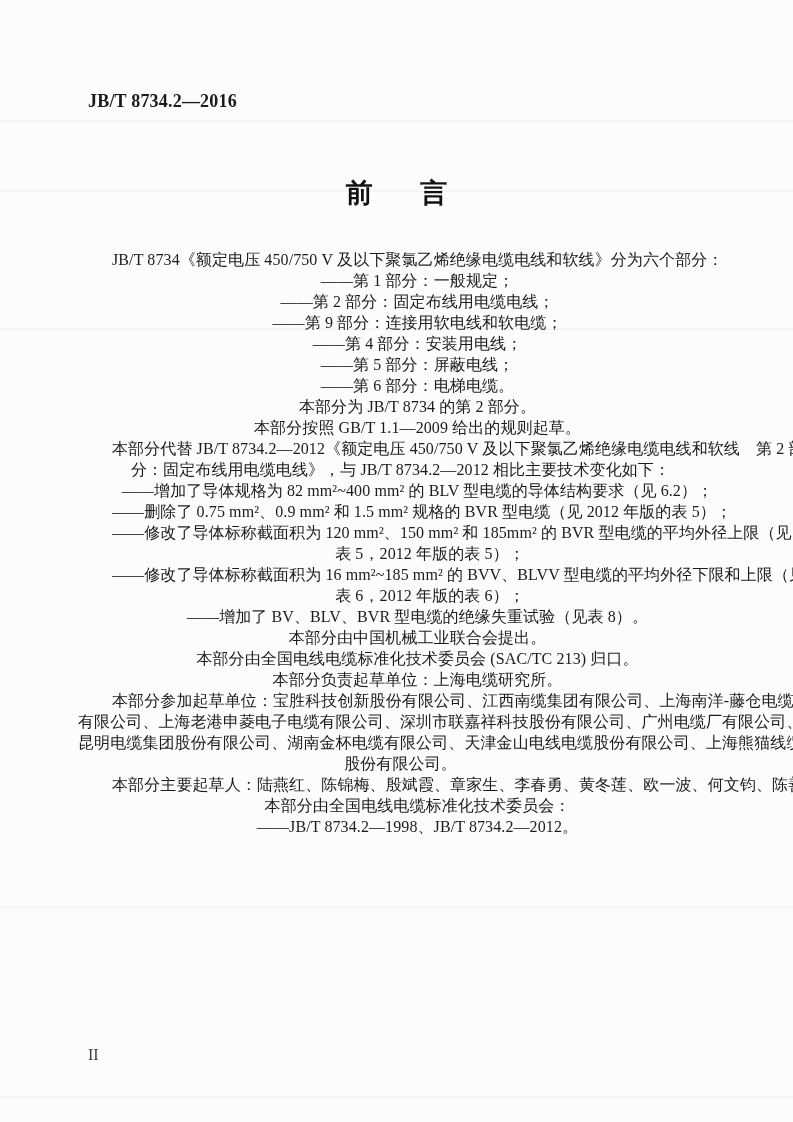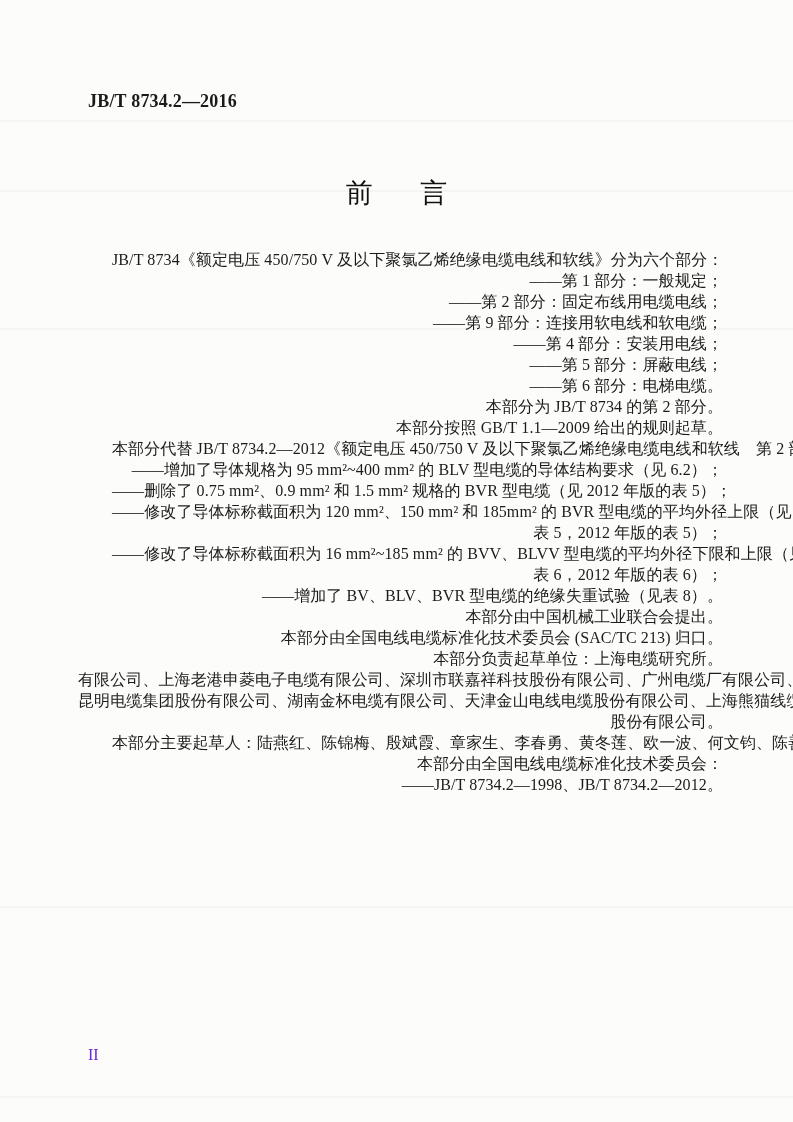--- a/index.html
+++ b/index.html
@@ -36,49 +36,49 @@
     white-space: nowrap;
   }
   .doc-title {
     position: absolute;
     top: 180px;
     left: 0;
     width: 100%;
     margin: 0;
     text-align: center;
     font-family: "Liberation Sans", "DejaVu Sans", sans-serif;
-    font-weight: normal;
+    font-weight: bold;
     font-size: 27px;
     line-height: 27px;
     color: #111;
   }
   .doc-title .tchar + .tchar {
     margin-left: 40px;
   }
   .body-block {
     position: absolute;
     left: 78px;
     top: 249px;
     width: 645px;
     font-size: 16px;
     line-height: 21px;
-    text-align: right;
+    text-align: center;
   }
   .ln {
     white-space: nowrap;
     letter-spacing: 0.1px;
   }
   .ln.in   { padding-left: 34px; }  
   .ln.hang { padding-left: 59px; }
   .page-number {
     position: absolute;
     left: 88px;
     top: 1046px;
     font-size: 16px;
-    color: #6d28d9;
+    color: #404040;
   }
 </style>
 </head>
 <body>
 
 <div class="page">
 
   <div class="scanline" style="top:120px"></div>
   <div class="scanline" style="top:190px"></div>
   <div class="scanline" style="top:328px"></div>
@@ -96,30 +96,32 @@
       <div class="ln in">JB/T 8734《额定电压 450/750 V 及以下聚氯乙烯绝缘电缆电线和软线》分为六个部分：</div>
       <div class="ln in">——第 1 部分：一般规定；</div>
       <div class="ln in">——第 2 部分：固定布线用电缆电线；</div>
       <div class="ln in">——第 9 部分：连接用软电线和软电缆；</div>
       <div class="ln in">——第 4 部分：安装用电线；</div>
       <div class="ln in">——第 5 部分：屏蔽电线；</div>
       <div class="ln in">——第 6 部分：电梯电缆。</div>
       <div class="ln in">本部分为 JB/T 8734 的第 2 部分。</div>
       <div class="ln in">本部分按照 GB/T 1.1—2009 给出的规则起草。</div>
       <div class="ln in">本部分代替 JB/T 8734.2—2012《额定电压 450/750 V 及以下聚氯乙烯绝缘电缆电线和软线　第 2 部</div>
-      <div class="ln in">——增加了导体规格为 95 mm²~400 mm² 的 BLV 型电缆的导体结构要求（见 6.2）；</div>
+      <div class="ln ">分：固定布线用电缆电线》，与 JB/T 8734.2—2012 相比主要技术变化如下：</div>
+      <div class="ln in">——增加了导体规格为 82 mm²~400 mm² 的 BLV 型电缆的导体结构要求（见 6.2）；</div>
       <div class="ln in">——删除了 0.75 mm²、0.9 mm² 和 1.5 mm² 规格的 BVR 型电缆（见 2012 年版的表 5）；</div>
       <div class="ln in">——修改了导体标称截面积为 120 mm²、150 mm² 和 185mm² 的 BVR 型电缆的平均外径上限（见</div>
       <div class="ln hang">表 5，2012 年版的表 5）；</div>
       <div class="ln in">——修改了导体标称截面积为 16 mm²~185 mm² 的 BVV、BLVV 型电缆的平均外径下限和上限（见</div>
       <div class="ln hang">表 6，2012 年版的表 6）；</div>
       <div class="ln in">——增加了 BV、BLV、BVR 型电缆的绝缘失重试验（见表 8）。</div>
       <div class="ln in">本部分由中国机械工业联合会提出。</div>
       <div class="ln in">本部分由全国电线电缆标准化技术委员会 (SAC/TC 213) 归口。</div>
       <div class="ln in">本部分负责起草单位：上海电缆研究所。</div>
+      <div class="ln in">本部分参加起草单位：宝胜科技创新股份有限公司、江西南缆集团有限公司、上海南洋-藤仓电缆</div>
       <div class="ln ">有限公司、上海老港申菱电子电缆有限公司、深圳市联嘉祥科技股份有限公司、广州电缆厂有限公司、</div>
       <div class="ln ">昆明电缆集团股份有限公司、湖南金杯电缆有限公司、天津金山电线电缆股份有限公司、上海熊猫线缆</div>
       <div class="ln ">股份有限公司。</div>
       <div class="ln in">本部分主要起草人：陆燕红、陈锦梅、殷斌霞、章家生、李春勇、黄冬莲、欧一波、何文钧、陈善</div>
       <div class="ln in">本部分由全国电线电缆标准化技术委员会：</div>
       <div class="ln in">——JB/T 8734.2—1998、JB/T 8734.2—2012。</div>
     </div>
 
   <div class="page-number">II</div>
 

